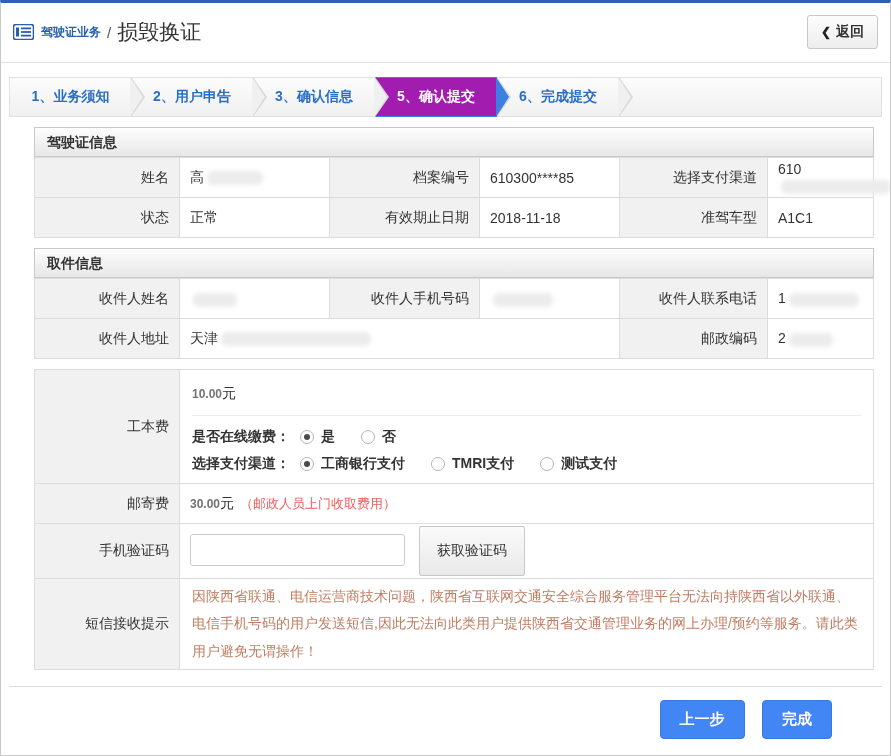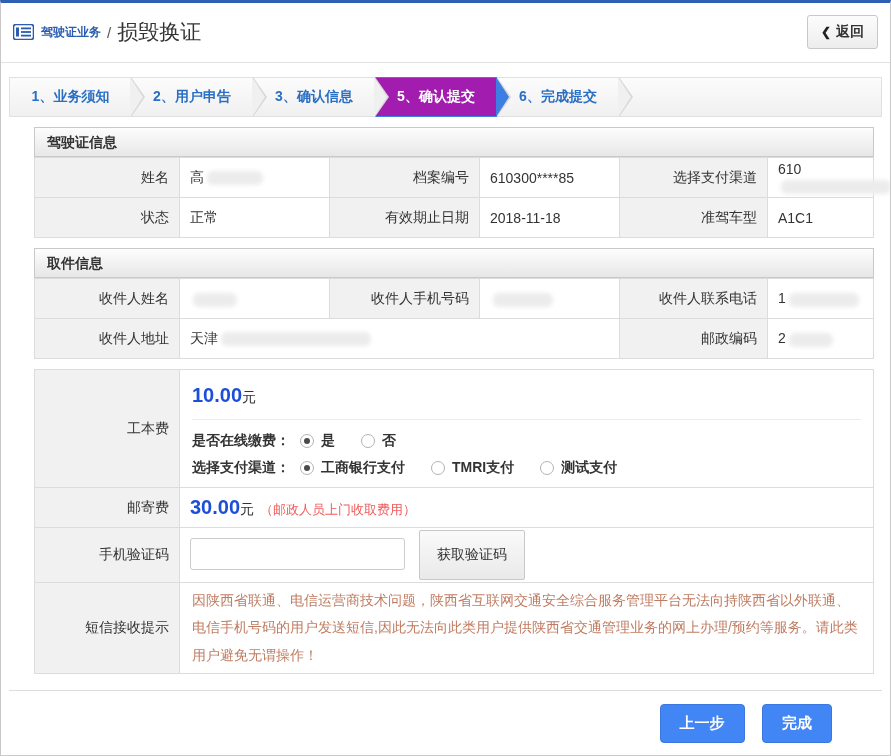--- a/index.html
+++ b/index.html
@@ -57,21 +57,21 @@
   table.grid { width:100%; border-collapse:collapse; table-layout:fixed; font-size:14px; }
   table.grid td { border:1px solid #dcdcdc; padding:0 10px; height:40px; color:#333; }
   td.lbl { background:#f1f1f1; text-align:right; }
   td.val { background:#fff; text-align:left; }
 
   .redact { display:inline-block; height:14px; vertical-align:middle; margin-left:3px;
     background:#ececec; filter:blur(2px); border-radius:6px; }
   .w44{width:44px}.w56{width:56px}.w60{width:60px}.w70{width:70px}.w110{width:110px}.w150{width:150px}
 
   
-  .fee-amount { color:#1d4ed8; font-weight:bold; font-size:20px; }
+  .fee-amount { color:#737373; font-weight:bold; font-size:12px; }
   .fee-unit { color:#333; font-size:14px; }
   .fee-note { color:#f05a5a; font-size:13px; margin-left:6px; }
   .fee-cell { padding:12px 2px 10px 2px; }
   .fee-top { padding:2px 0 12px 0; border-bottom:1px solid #ececec; margin-bottom:12px; }
   .radio-line { display:flex; align-items:center; margin-top:9px; color:#333; font-size:14px;font-weight:bold; }
   .radio-q { margin-right:10px; }
   .radio-opt { display:flex; align-items:center; margin-right:26px; cursor:pointer; }
   .radio { width:14px; height:14px; border:1px solid #b3b3b3; border-radius:50%; background:#fff;
     display:inline-block; position:relative; margin-right:7px; flex:0 0 auto; }
   .radio.checked::after { content:''; position:absolute; left:3px; top:3px; width:6px; height:6px;

